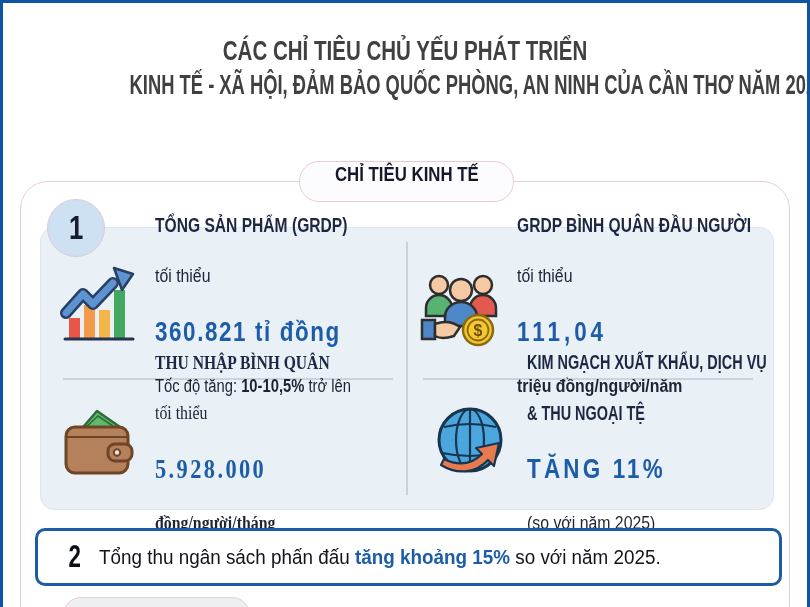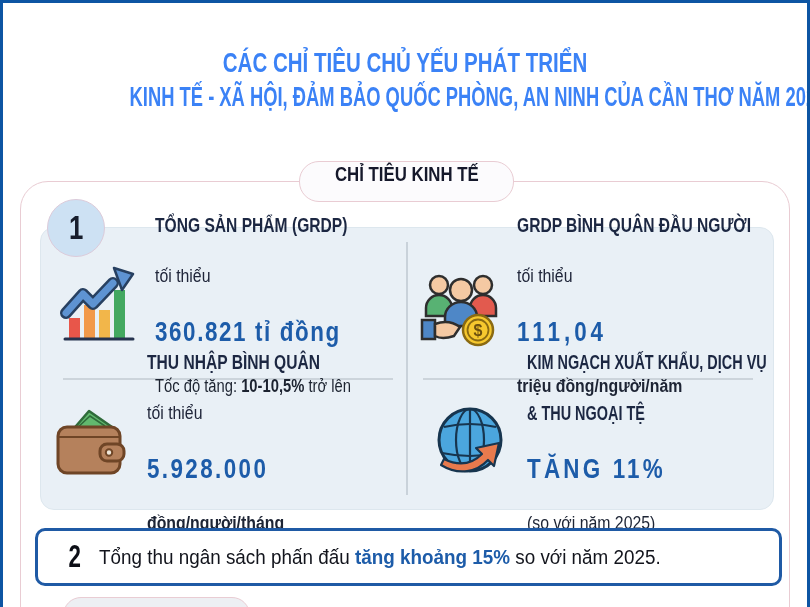--- a/index.html
+++ b/index.html
@@ -4,21 +4,21 @@
 <style>
   html,body{margin:0;padding:0;}
   body{
     width:810px;height:607px;position:relative;overflow:hidden;
     background:#ffffff;font-family:"Liberation Sans",sans-serif;
     -webkit-font-smoothing:antialiased;
   }
   .frame{position:absolute;inset:0;border:3px solid #0d55a3;border-bottom:none;z-index:60;pointer-events:none;}
 
   
-  .title{position:absolute;left:0;right:0;top:46px;text-align:center;color:#3b82f6;font-weight:bold;z-index:2;}
+  .title{position:absolute;left:0;right:0;top:34px;text-align:center;color:#404040;font-weight:bold;z-index:2;}
   .title .l1{font-size:27px;line-height:34px;white-space:nowrap;transform:scaleX(0.76);}
   .title .l2{font-size:27px;line-height:34px;white-space:nowrap;transform:scaleX(0.68);}
 
   
   .outer{position:absolute;left:20px;top:181px;width:768px;height:470px;background:#fff;
          border:1.6px solid #e9ccd3;border-radius:28px;z-index:1;}
   .pill{position:absolute;left:299px;top:161px;width:213px;height:39px;background:#fcfbfd;
         border:1.6px solid #e9ccd3;border-radius:20px;display:flex;align-items:flex-start;justify-content:center;z-index:8;}
   .pill span{font-size:21px;font-weight:bold;color:#15182b;white-space:nowrap;transform:scaleX(0.8);}
 
@@ -30,21 +30,21 @@
   .card{position:absolute;left:40px;top:227px;width:732px;height:281px;background:#e9f0f6;
         border:1px solid #dde7ee;border-radius:14px;z-index:4;}
   .vdiv{position:absolute;left:365px;top:14px;width:1.5px;height:253px;background:#c9d2da;}
   .hdiv{position:absolute;top:150px;height:1.5px;background:#ccd4db;}
   .hdiv.left{left:22px;width:330px;}
   .hdiv.right{left:382px;width:330px;}
 
   .quad{position:absolute;display:flex;align-items:center;}
   .q1{left:8px;top:8px;width:352px;height:140px;}
   .q2{left:372px;top:8px;width:356px;height:140px;}
-  .q3{left:0;top:154px;width:352px;height:122px;}
+  .q3{left:8px;top:154px;width:352px;height:122px;font-family:Liberation Serif, serif;}
   .q4{left:382px;top:154px;width:356px;height:122px;}
   .icon-wrap{width:100px;flex:0 0 100px;display:flex;align-items:center;justify-content:center;}
   .q2 .icon-wrap,.q4 .icon-wrap{width:98px;flex-basis:98px;}
   .qtext{display:flex;flex-direction:column;justify-content:center;margin-left:6px;gap:28px;}
   .qhead{font-size:19.5px;font-weight:bold;color:#1c2742;line-height:23px;white-space:nowrap;
          transform:scaleX(0.8);transform-origin:left center;}
   .q4 .qhead{transform:scaleX(0.74);}
   .qsub{font-size:18px;color:#20263a;line-height:23px;transform:scaleX(0.88);transform-origin:left center;}
   .qvalue{font-size:28px;font-weight:bold;color:#1d5ca9;line-height:31px;white-space:nowrap;
           transform:scaleX(0.8);transform-origin:left center;}

